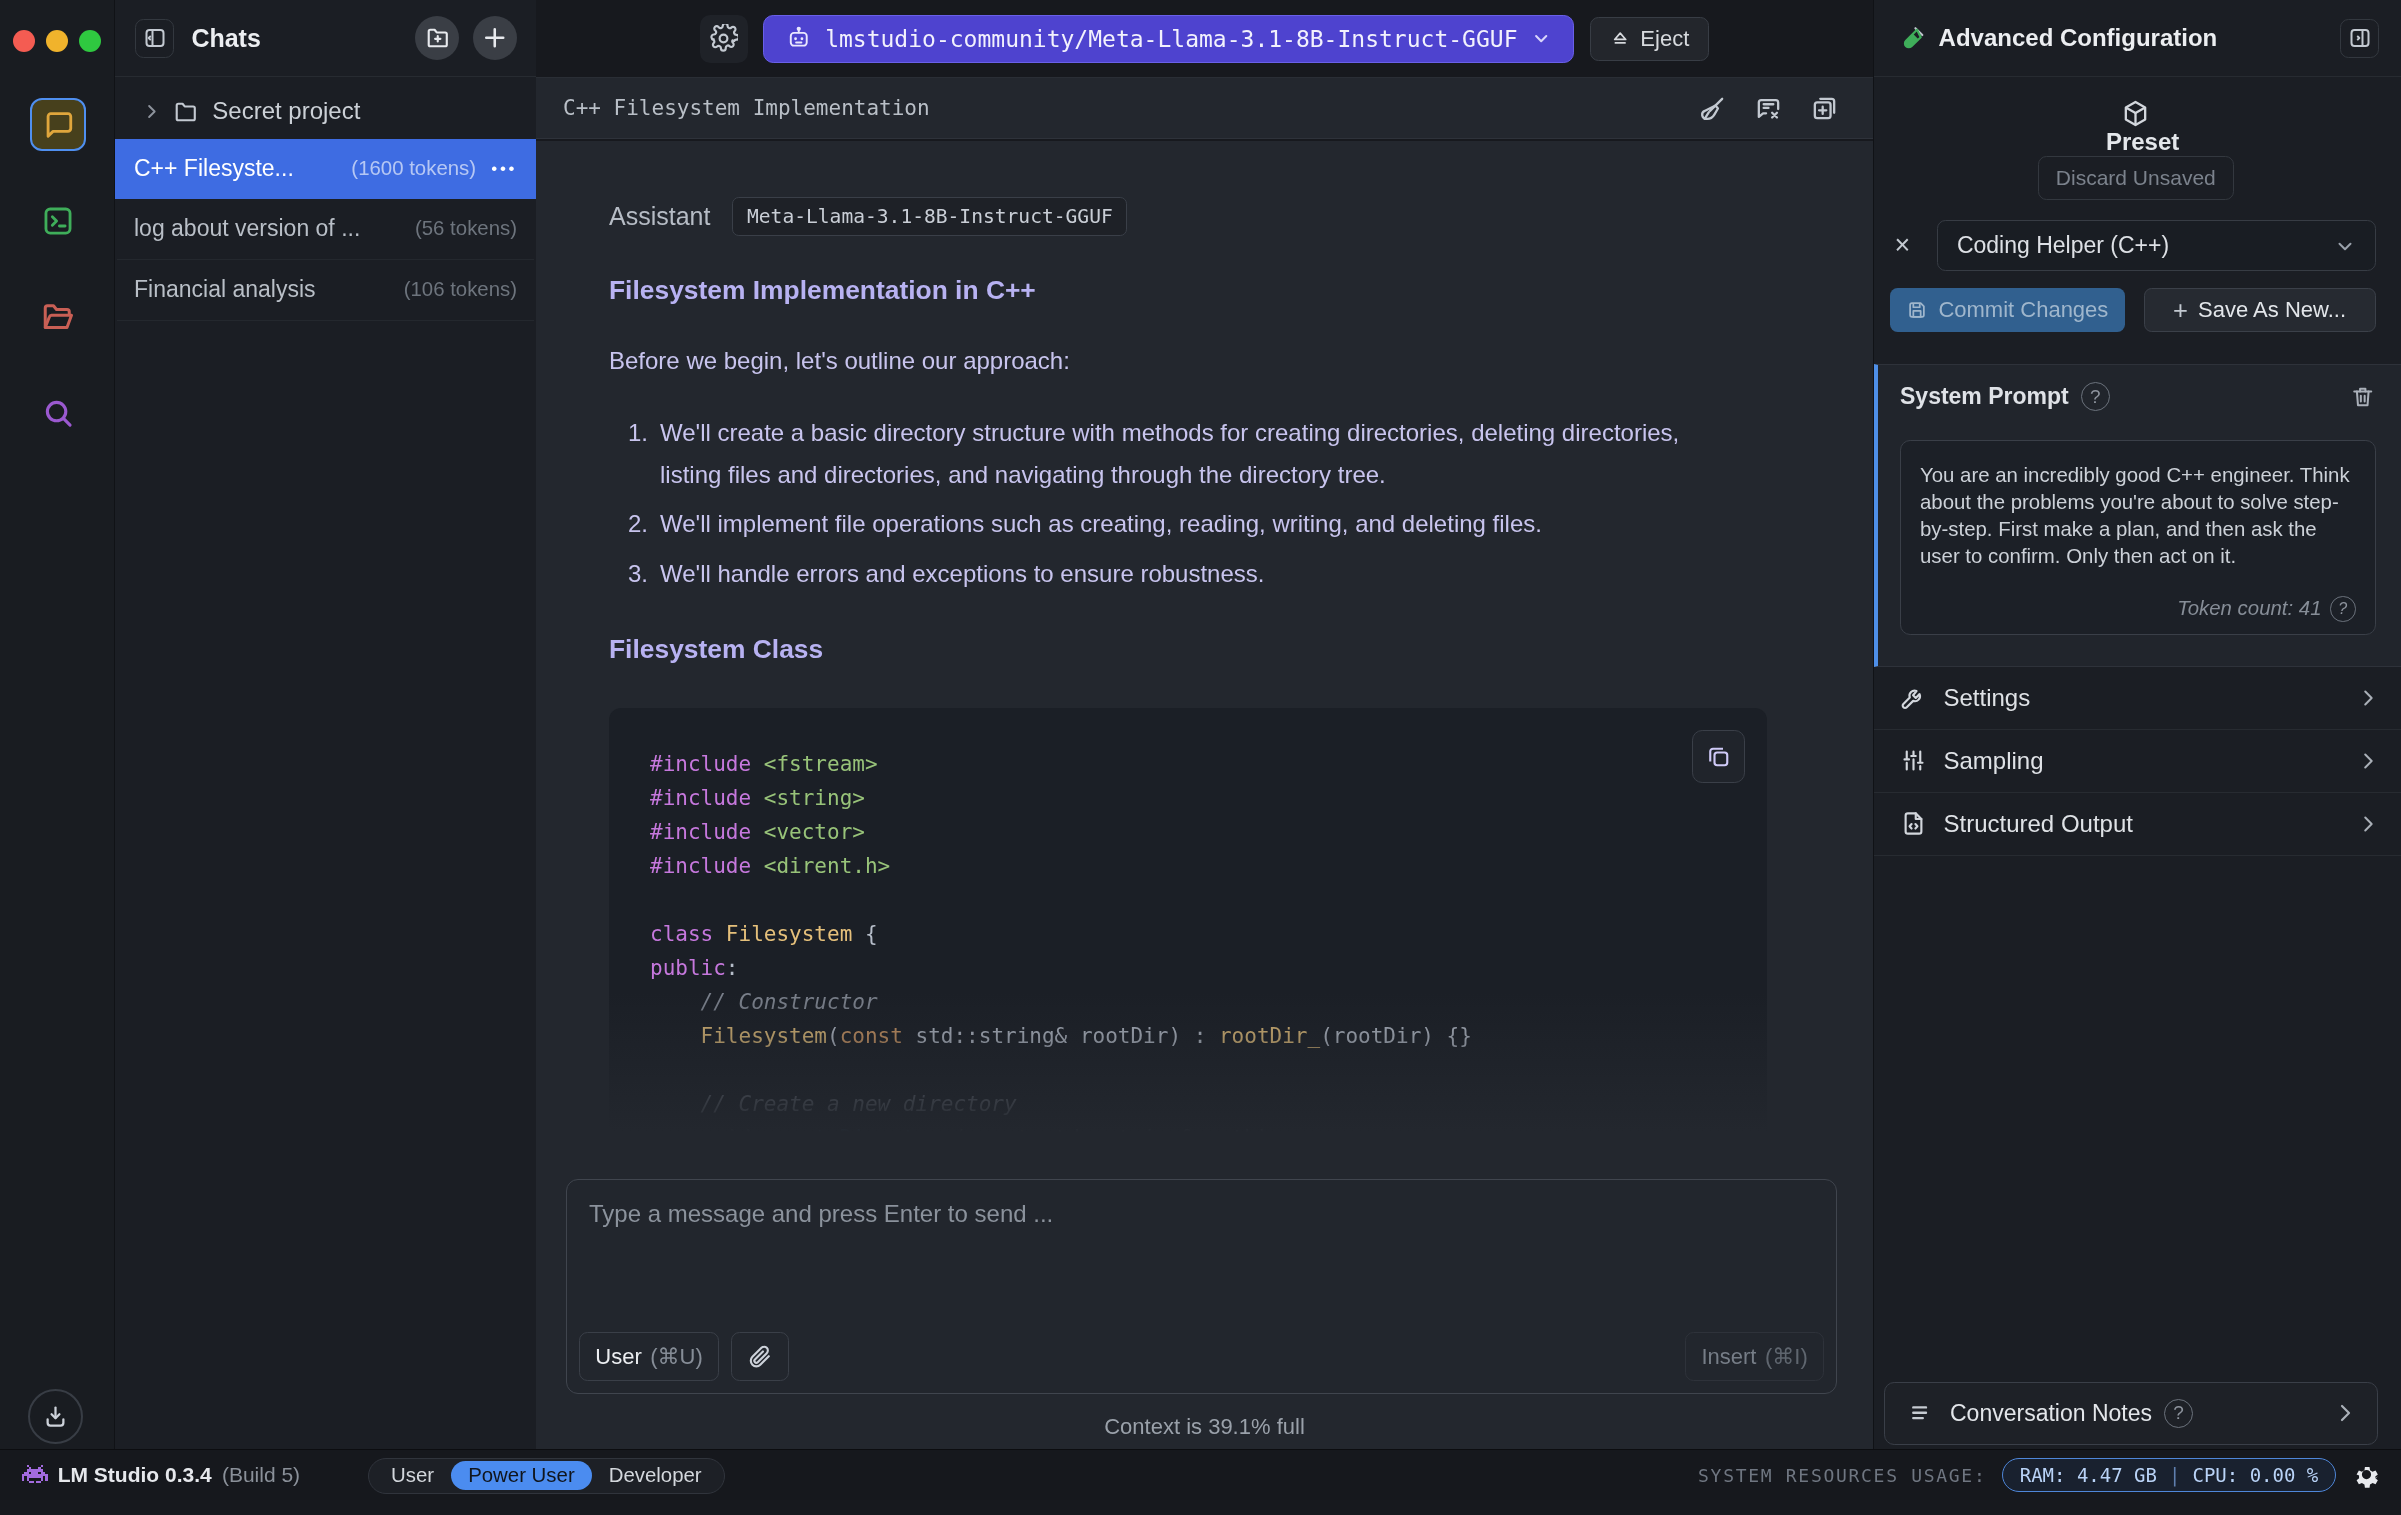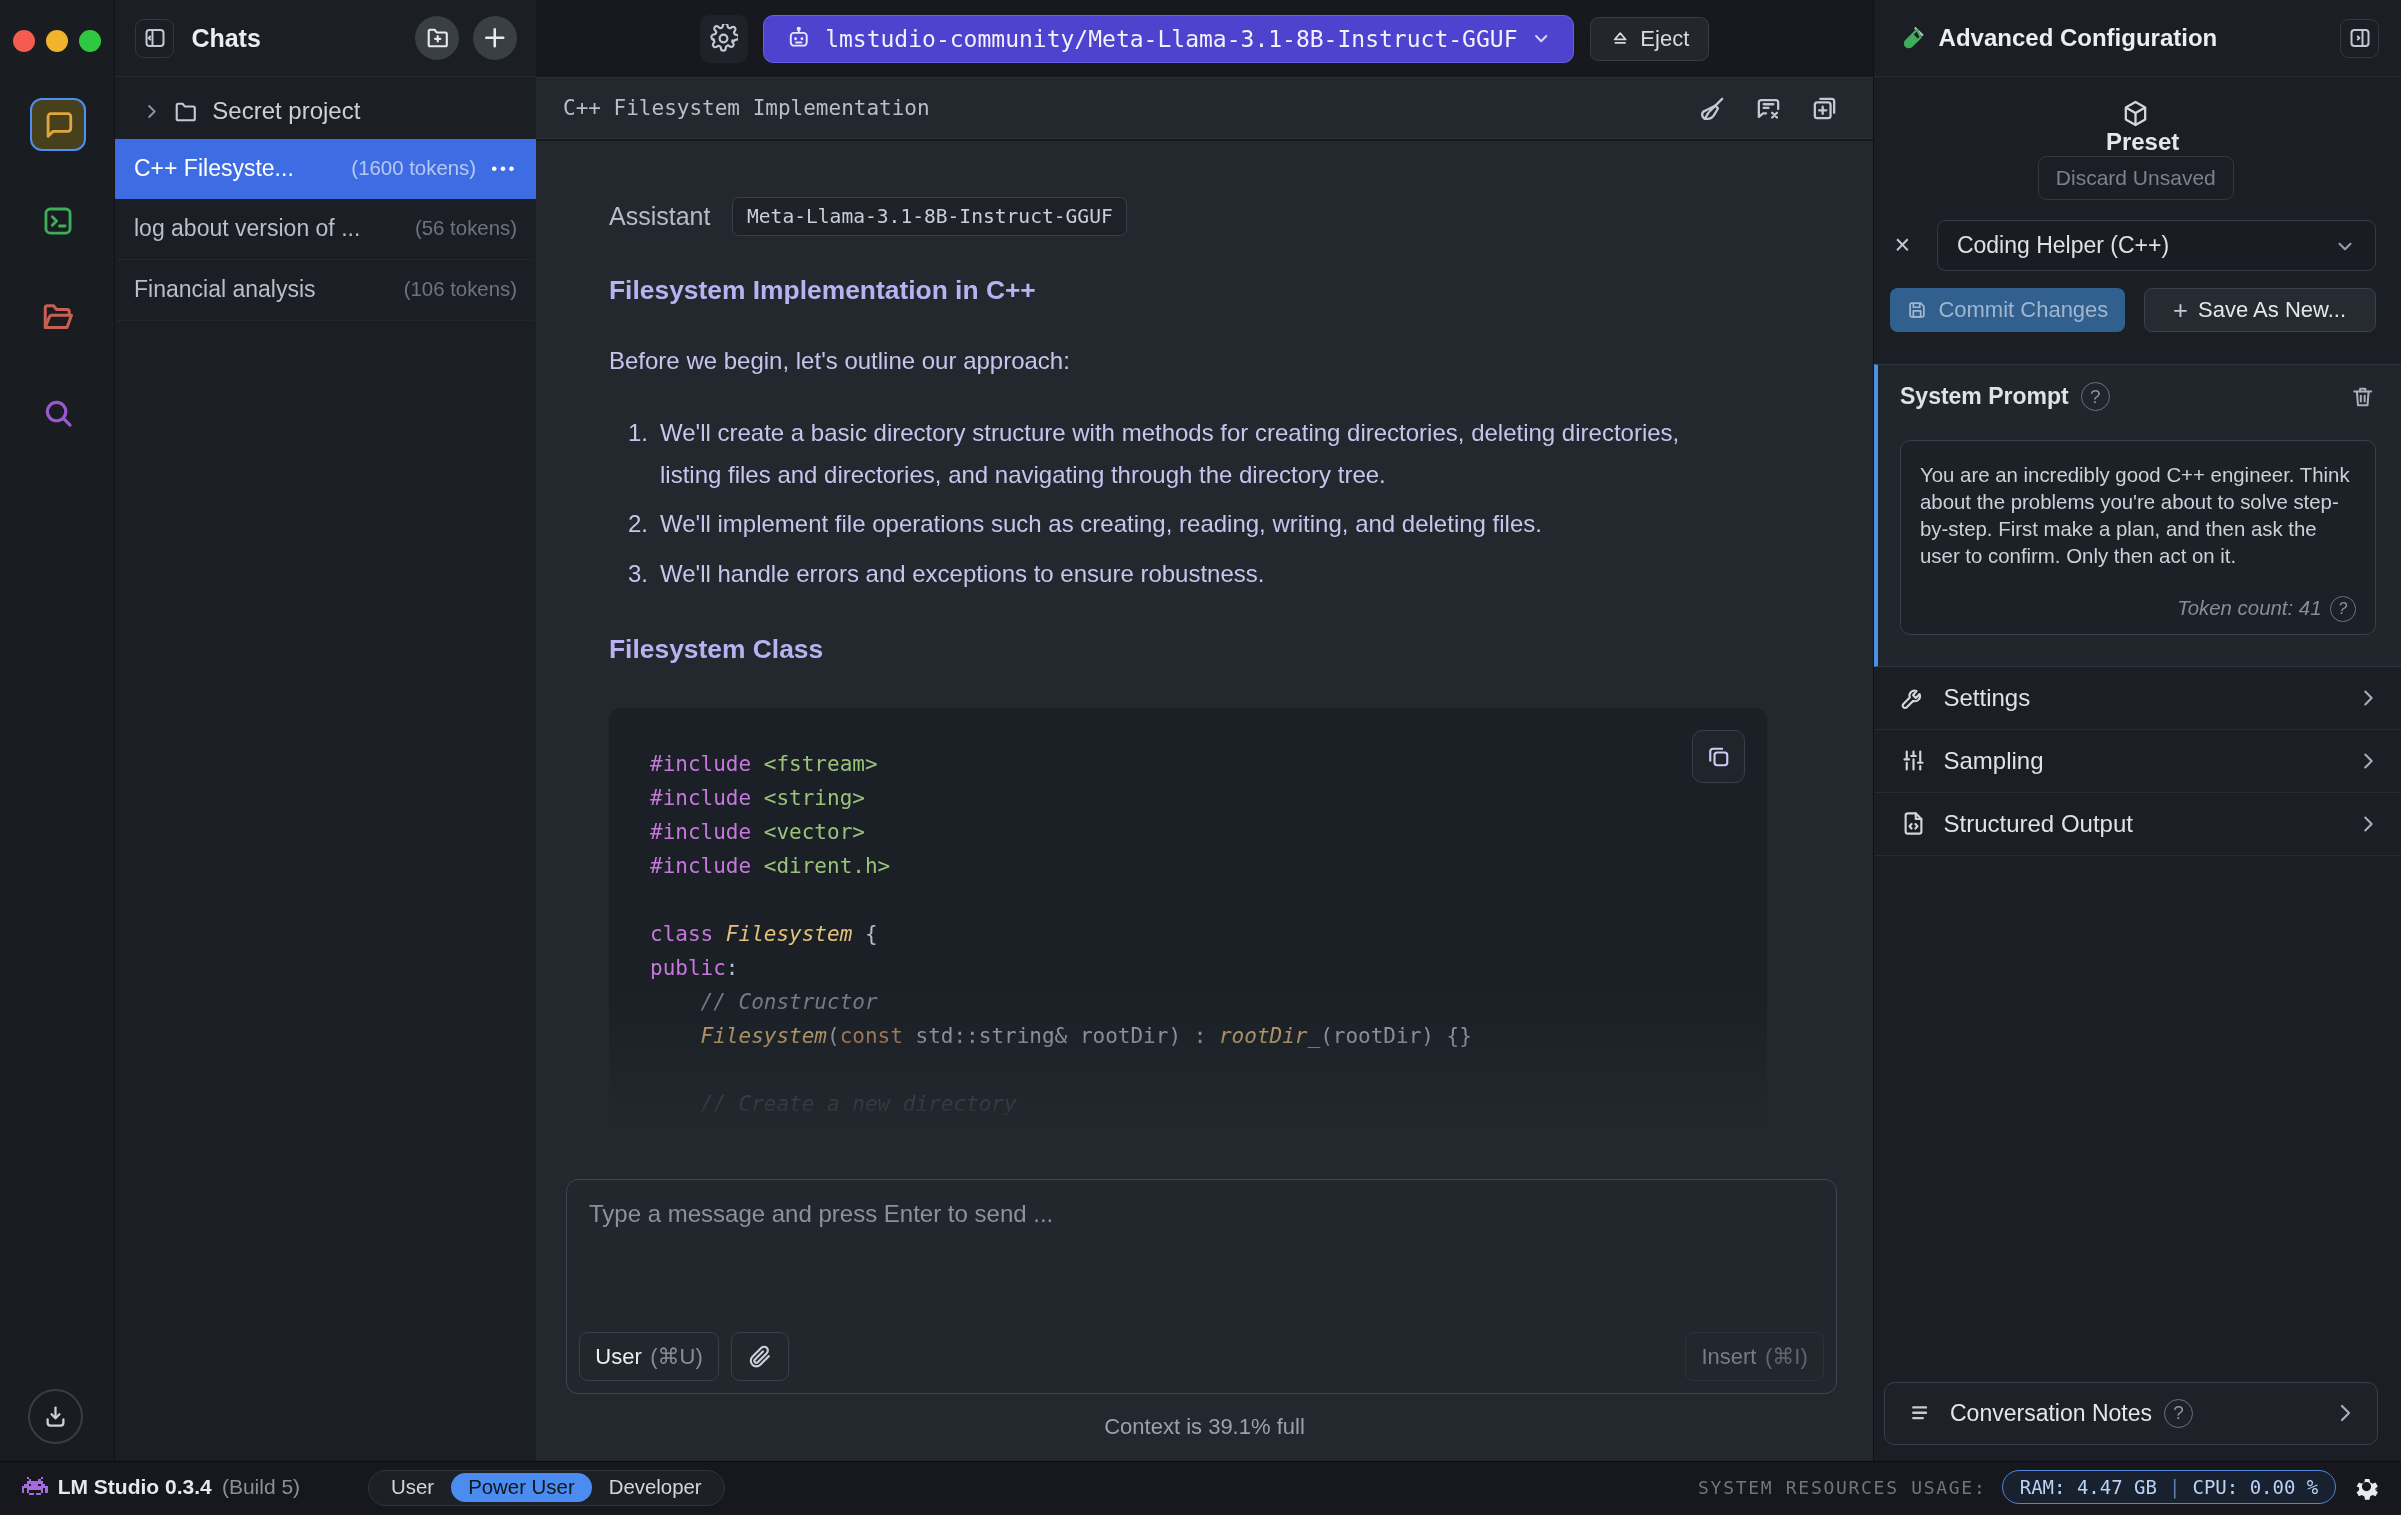--- a/index.html
+++ b/index.html
@@ -64,21 +64,21 @@
   .model-badge { border:1.7px solid #3a3f48; background:#1e2127; border-radius:6.8px; padding:6.8px 13.6px;
                  font-size:19.6px; color:#c9ced6; }
   .md-h3 { font-size:26.4px; font-weight:700; color:#b8b2f2; margin-top:39px; }
   .md-p  { font-size:24px; color:#c8c4ee; margin-top:41px; }
   .md-ol { margin-top:37px; max-width:1133px; }
   .md-li { display:flex; font-size:24px; color:#c8c4ee; line-height:42px; margin-bottom:7.7px; }
   .md-li .num { width:39px; text-align:right; margin-right:12px; flex:none; }
   .code-block { margin-top:43px; width:1158px; background:#1b1f26; border-radius:12px; padding:39px 41px;
                 position:relative; font-size:21px; line-height:34px; }
   .code-line { white-space:pre; min-height:34px; }
-  .tok-kw{color:#c678dd;} .tok-str{color:#98c379;} .tok-cls{color:#e5c07b;font-style:italic;} .tok-kw2{color:#d19a66;}
+  .tok-kw{color:#c678dd;} .tok-str{color:#98c379;} .tok-cls{color:#e5c07b;} .tok-kw2{color:#d19a66;}
   .tok-fn{color:#61afef;} .tok-cm{color:#7b818c;font-style:italic;} .tok-pl{color:#b6bdc9;} .tok-dim{color:#99a1ad;}
   .copy-btn { position:absolute; top:22px; right:22px; width:53px; height:53px; border:1.7px solid #3a3f48;
               border-radius:10.2px; color:#cfcaf8; display:flex; align-items:center; justify-content:center; background:#20242b; }
 
   .fade { position:absolute; left:0; right:0; top:992px; height:187px;
           background:linear-gradient(to bottom, rgba(35,39,46,0), #23272e 75%); pointer-events:none; }
   .composer { position:absolute; left:30px; right:36px; top:1179px; height:215px; background:#22262d;
               border:1.7px solid #40454e; border-radius:12px; padding:20.4px 22px; }
   .composer textarea { width:100%; height:102px; background:transparent; border:none; outline:none; resize:none;
                        font-family:"Liberation Sans",sans-serif; font-size:24px; color:#d7dade; }
@@ -129,21 +129,21 @@
   .acc-row .label { font-size:24px; font-weight:500; color:#dfe2e6; margin-left:17px; flex:1; }
   .chev-r { color:#aab0b8; }
 
   .notes-box { position:absolute; left:10.2px; right:23px; bottom:20.4px; height:63px; border:1.7px solid #3a3f48;
                border-radius:10.2px; background:#1e2127; display:flex; align-items:center; padding:0 20.4px 0 24px; color:#c6cbd2; }
   .notes-box .label { font-size:23px; font-weight:500; color:#e3e6ea; margin-left:15.3px; }
   .notes-box .qmark { margin-left:12px; }
   .notes-box .chev-r { margin-left:auto; }
 
   
-  .statusbar { position:absolute; left:0; right:0; bottom:4px; height:51px; background:#16181d; border-top:1.7px solid #0c0d10;
+  .statusbar { position:absolute; left:0; right:0; bottom:16px; height:51px; background:#16181d; border-top:1.7px solid #0c0d10;
                display:flex; align-items:center; }
   .sb-left { display:flex; align-items:center; gap:10.2px; padding-left:22px; }
   .sb-app { font-size:21px; font-weight:700; color:#e6e8ec; }
   .sb-build { font-size:21px; color:#8a9099; }
   .mode-switch { position:absolute; left:368px; top:7.7px; height:36px; border:1.7px solid #30343c; border-radius:18px;
                  background:#1d2026; display:flex; align-items:center; padding:0 5.1px; }
   .mode { font-size:20.4px; color:#d3d7dc; padding:0 17px; height:29px; display:flex; align-items:center; border-radius:14.5px; }
   .mode.active { background:#4b8cf0; color:#10151c; font-weight:500; }
   .sb-right { margin-left:auto; display:flex; align-items:center; gap:15.3px; padding-right:20.4px; }
   .res-label { font-size:18px; color:#6f7681; letter-spacing:1.7px; }

